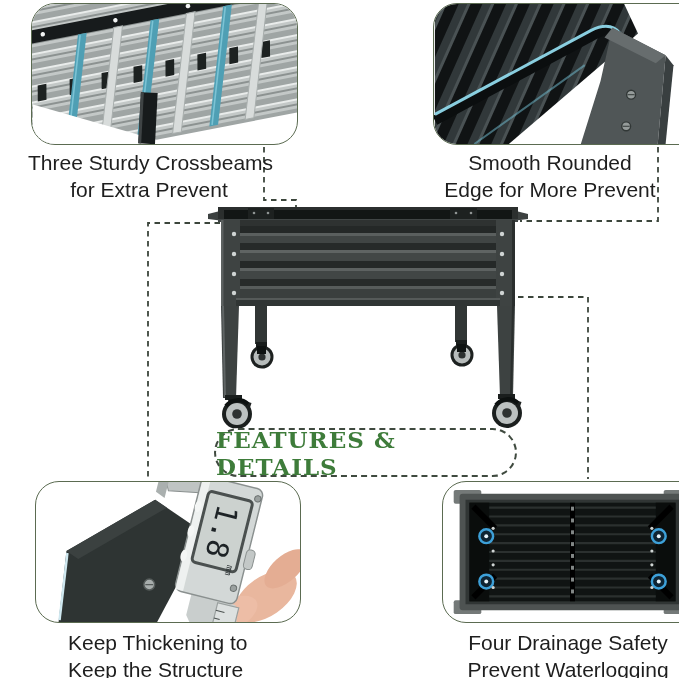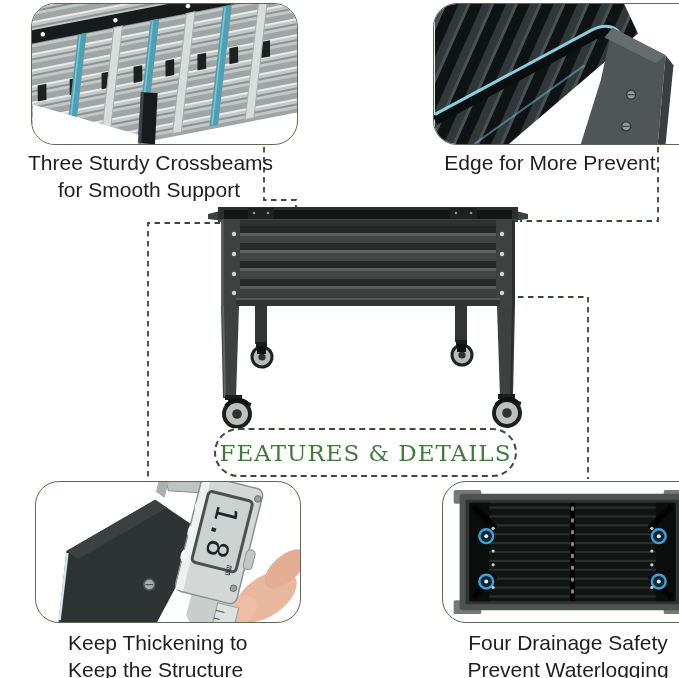--- a/index.html
+++ b/index.html
@@ -16,21 +16,21 @@
     position:absolute;font-size:21px;line-height:27px;color:#1e1e1e;
   }
   .caption div{white-space:nowrap;}
   .caption.center{text-align:center;}
   .badge{
     position:absolute;left:186px;top:428px;width:303px;height:49px;
     border:2px dashed #3f4a3f;border-radius:25px;box-sizing:border-box;
     display:flex;align-items:center;justify-content:center;background:#ffffff;
   }
   .badge span{
-    font-family:"DejaVu Serif",serif;font-weight:normal;font-size:23px;
+    font-family:"DejaVu Serif",serif;font-weight:bold;font-size:23px;
     letter-spacing:1px;color:#3e7c3a;
   }
   .overlay{position:absolute;left:0;top:0;pointer-events:none;}
 </style>
 </head>
 <body>
 
 <div class="canvas">
 
   <svg class="overlay" width="679" height="678" viewBox="0 0 679 678">
@@ -175,21 +175,21 @@
       </g>
       <polygon points="0,142 0,102 140,142" fill="#ffffff"></polygon>
       <g transform="rotate(3 120 120)">
         <rect x="108" y="90" width="17" height="52" fill="#171b1c"></rect>
         <rect x="108" y="90" width="3" height="52" fill="#3f4445"></rect>
       </g>
     </svg>
   </div>
   <div class="caption center" style="left:0;top:149px;width:242px">
     <div>Three Sturdy Crossbeams</div>
-    <div>for Smooth Support</div>
+    <div>for Extra Prevent</div>
   </div>
 
   <div class="inset" style="left:405px;top:3px;width:270px;height:142px">
     <svg viewBox="0 0 270 142">
       <defs>
         <pattern id="darkRibs" width="22" height="220" patternUnits="userSpaceOnUse" patternTransform="rotate(24)">
           <rect width="22" height="220" fill="#101314"></rect>
           <rect width="8" height="220" fill="#31383a"></rect>
           <rect x="8" width="3" height="220" fill="#4a5254"></rect>
         </pattern>
@@ -203,20 +203,21 @@
       <polygon points="234,52 242,62 234,142 226,142" fill="#393f40"></polygon>
       <g>
         <circle cx="199" cy="92" r="4.5" fill="#959b9a" stroke="#313736" stroke-width="1.4"></circle>
         <line x1="195.5" y1="92" x2="202.5" y2="92" stroke="#313736" stroke-width="1"></line>
         <circle cx="194" cy="124" r="4.5" fill="#959b9a" stroke="#313736" stroke-width="1.4"></circle>
         <line x1="190.5" y1="124" x2="197.5" y2="124" stroke="#313736" stroke-width="1"></line>
       </g>
     </svg>
   </div>
   <div class="caption center" style="left:408px;top:149px;width:228px">
+    <div>Smooth Rounded</div>
     <div>Edge for More Prevent</div>
   </div>
 
   <div class="badge">
     <span>FEATURES &amp; DETAILS</span>
   </div>
 
   <div class="inset" style="left:7px;top:481px;width:266px;height:142px">
     <svg viewBox="0 0 266 142">
       <polygon points="30,70 120,18 170,52 122,142 22,142" fill="#2e3433"></polygon>

